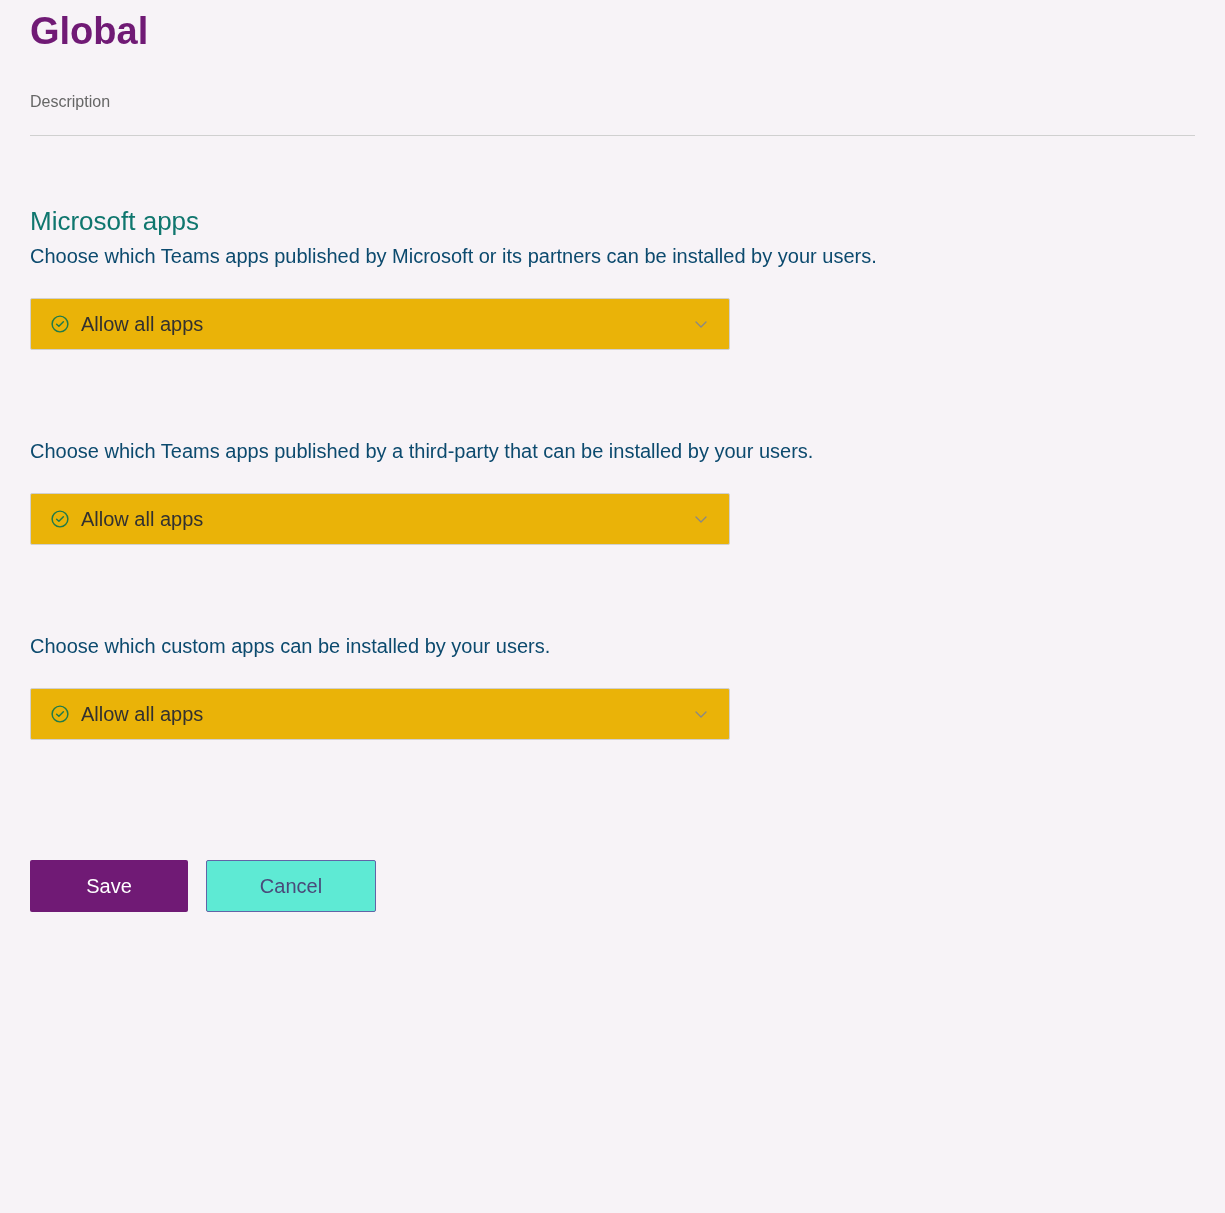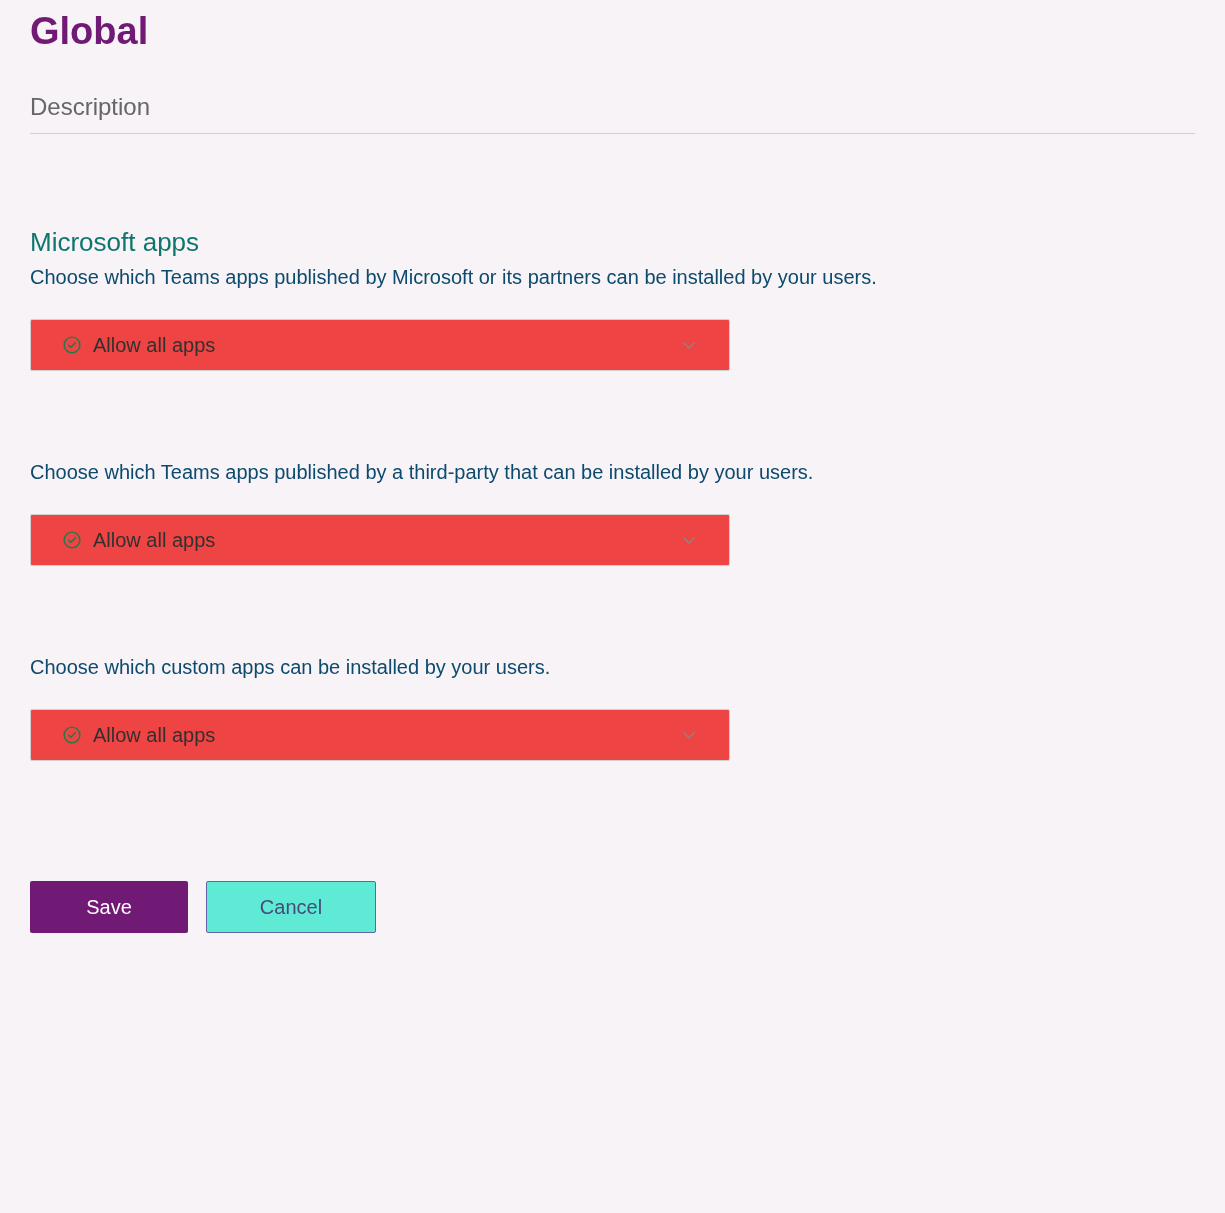--- a/index.html
+++ b/index.html
@@ -14,51 +14,51 @@
       width: 1225px;
       color: #323130;
     }
     .page-title {
       font-size: 38px;
       font-weight: 700;
       color: #701a75;
       margin: 10px 0 40px 0;
     }
     .description-label {
-      font-size: 24px;
+      font-size: 16px;
       color: #666;
-      padding-bottom: 12px;
+      padding-bottom: 24px;
       border-bottom: 1px solid #d0d0d0;
-      margin-bottom: 93px;
+      margin-bottom: 70px;
     }
     .section {
       margin-bottom: 90px;
     }
     .section-title {
       font-size: 26px;
       font-weight: 400;
       color: #0f766e;
       margin-bottom: 8px;
     }
     .section-desc {
       font-size: 20px;
       color: #0c4a6e;
       margin-bottom: 30px;
       font-weight: 400;
     }
     .dropdown {
       display: flex;
       align-items: center;
       justify-content: space-between;
-      background: #ef4444;
+      background: #eab308;
       border: 1px solid #d0d0d0;
       border-radius: 2px;
       width: 700px;
       height: 52px;
-      padding: 0 32px;
+      padding: 0 20px;
       cursor: pointer;
     }
     .dropdown-left {
       display: flex;
       align-items: center;
       gap: 12px;
     }
     .check-icon {
       width: 18px;
       height: 18px;

